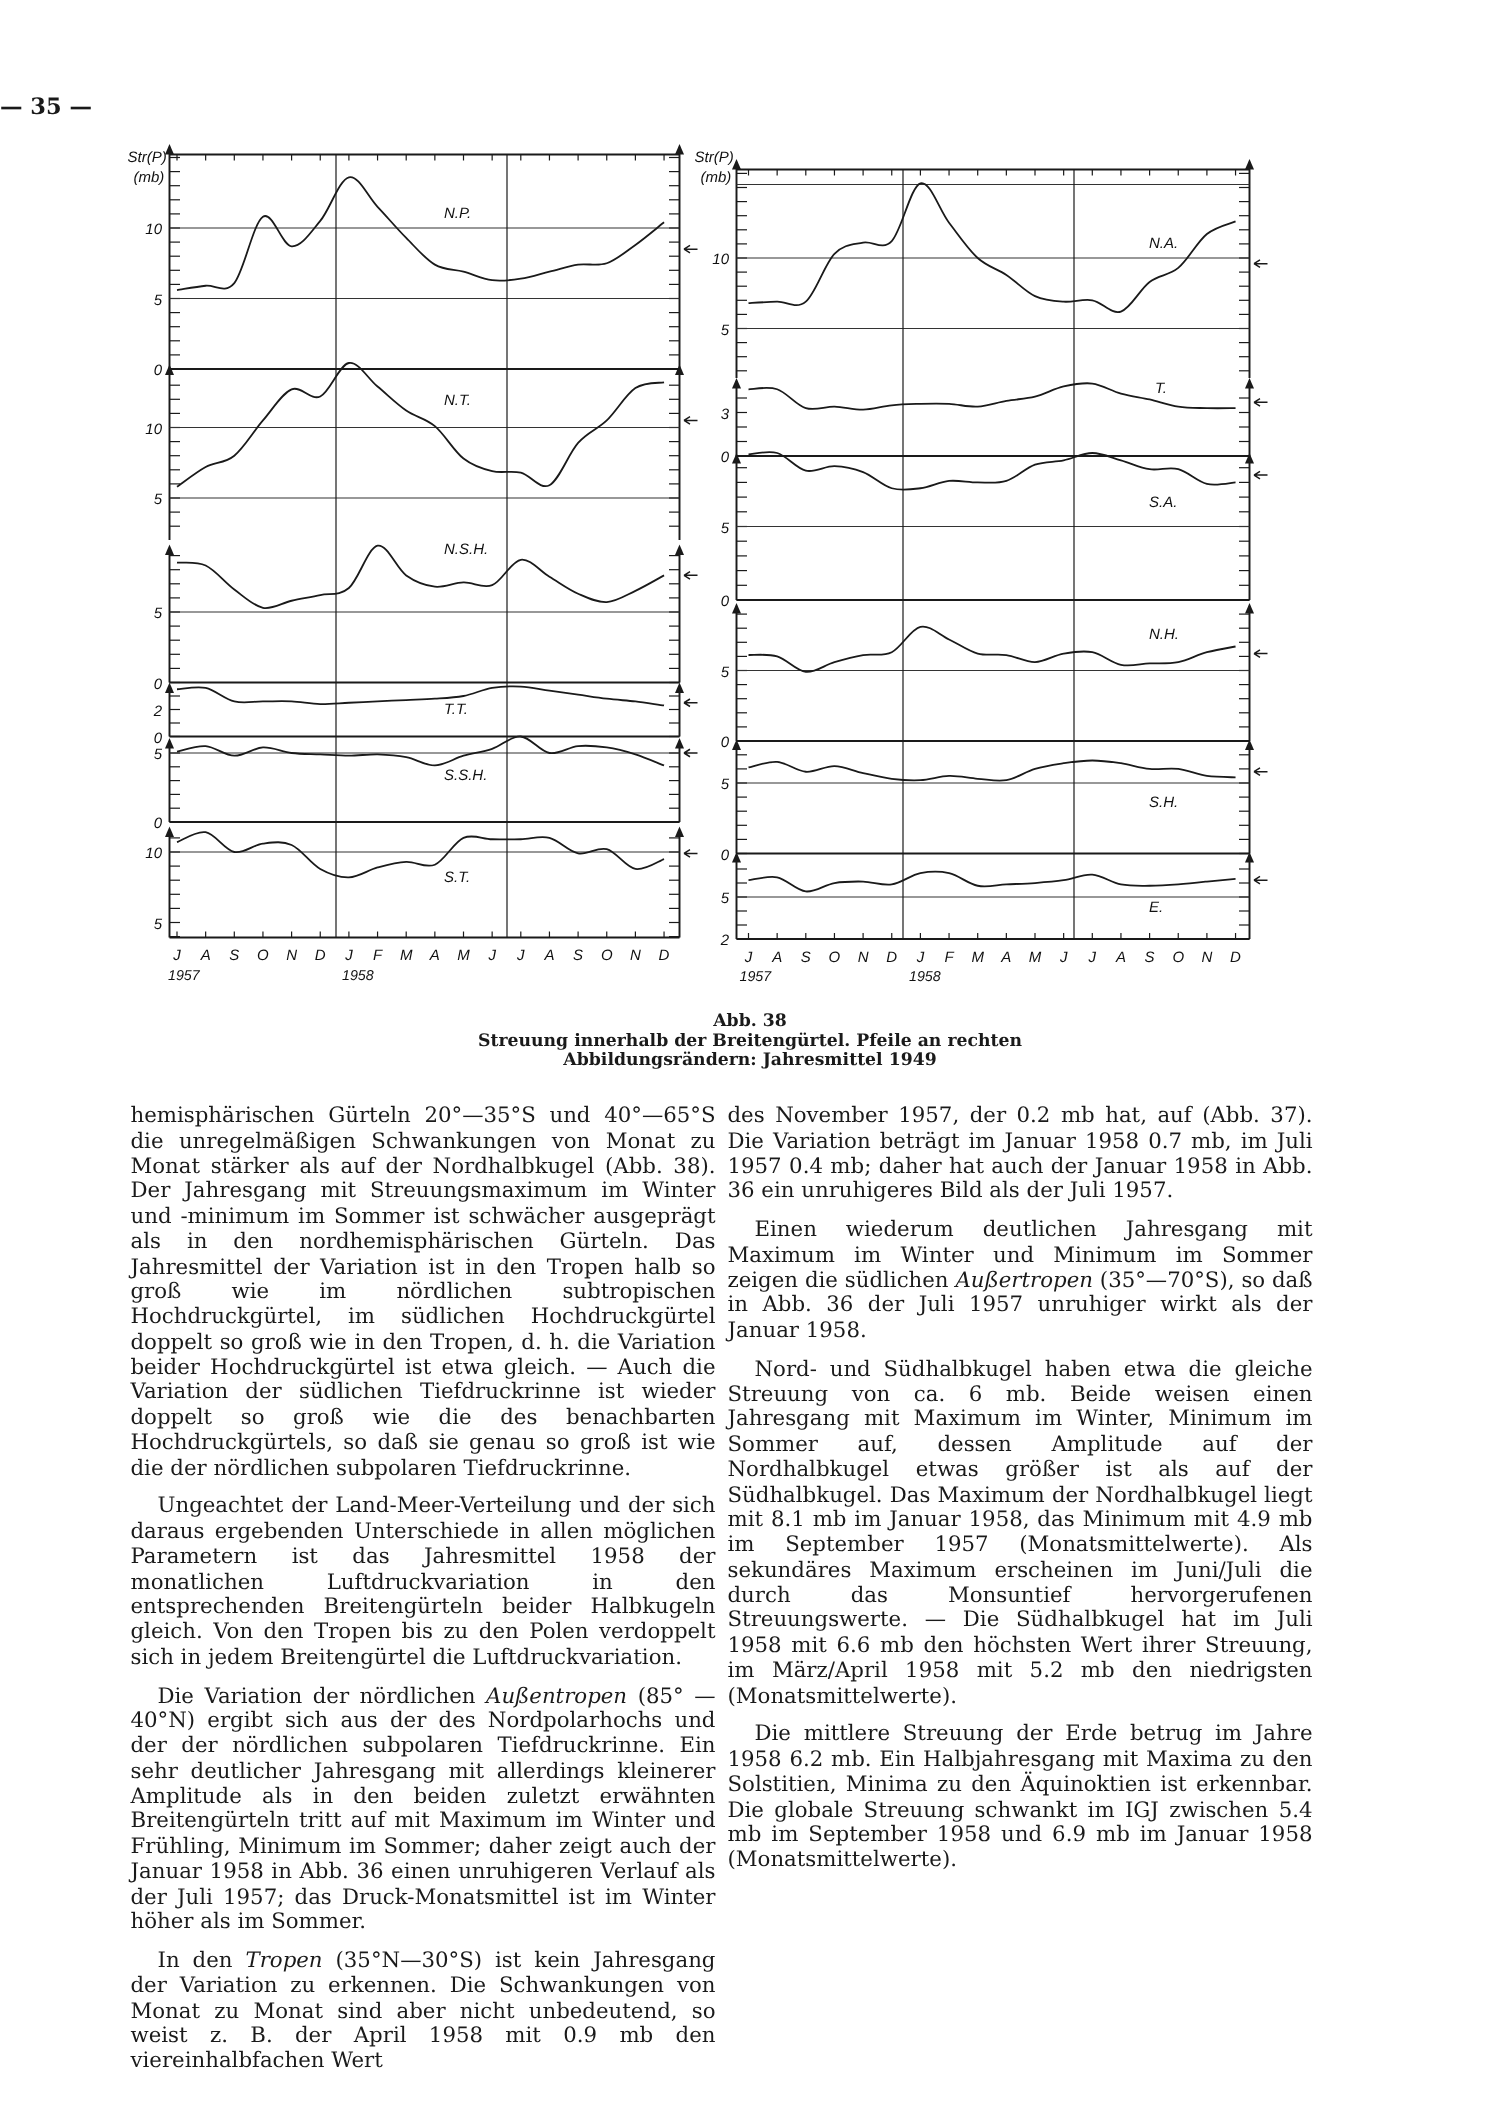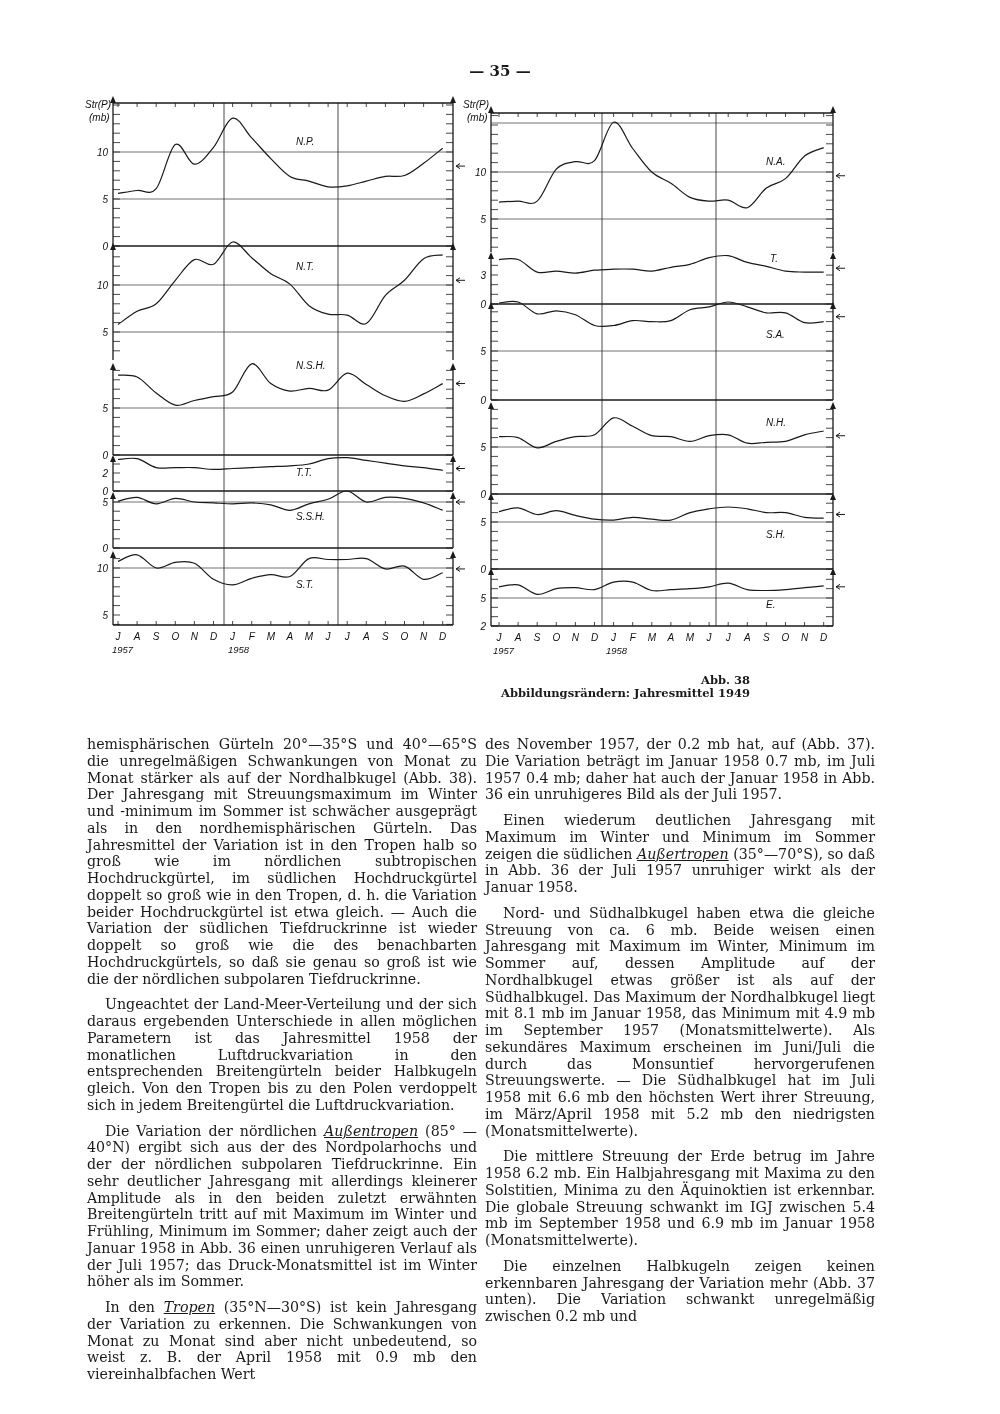--- a/index.html
+++ b/index.html
@@ -1,31 +1,31 @@
 <!DOCTYPE html>
 <html><head>
 <meta charset="utf-8">
 <style>
   html, body { margin: 0; padding: 0; background: #ffffff; }
   body { width: 1000px; height: 1414px; position: relative; overflow: hidden;
          font-family: "DejaVu Serif", "Liberation Serif", serif; color: #1a1a1a; }
-  .page-number { position: absolute; left: 0; width: 1000px; top: 62px; text-align: center;
+  .page-number { position: absolute; left: 0; width: 1000px; top: 62px; text-align: left;
          font-size: 15px; font-weight: bold; }
   svg.fig { position: absolute; left: 0; top: 0; }
   svg text { font-family: "Liberation Sans", "DejaVu Sans", sans-serif; font-style: italic; fill: #111; }
   .caption { position: absolute; left: 250px; width: 500px; top: 674px; text-align: center;
          font-family: "DejaVu Serif", serif; font-size: 11.5px; line-height: 13px; font-weight: bold; }
-  .caption div { white-space: nowrap; text-align: right; }
+  .caption div { white-space: nowrap; }
   .col { position: absolute; top: 736px; width: 390px; font-size: 14.2px; line-height: 16.75px;
          text-align: justify; font-family: "DejaVu Serif", "Liberation Serif", serif; }
   .col.left { left: 87px; }
   .col.right { left: 485px; }
   .col p { margin: 0 0 9px 0; text-indent: 18px; }
   .col p.noindent { text-indent: 0; }
-  .col em { font-style: italic; text-decoration: underline; }
+  .col em { font-style: italic; }
 </style>
 </head>
 <body>
 
 <div class="page-number">— 35 —</div>
 
 <svg class="fig" id="fig" width="1000" height="670" viewBox="0 0 1000 670" xmlns="http://www.w3.org/2000/svg">
     <text x="85" y="108" font-size="10" text-anchor="start">Str(P)</text>
     <text x="89" y="121" font-size="10" text-anchor="start">(mb)</text>
     <line x1="113" y1="103" x2="453" y2="103" stroke="#1a1a1a" stroke-width="1.3"></line>
@@ -496,28 +496,28 @@
     <line x1="823.7" y1="626" x2="823.7" y2="622" stroke="#1a1a1a" stroke-width="0.8"></line>
     <text x="823.7" y="641" font-size="10" text-anchor="middle">D</text>
     <text x="493" y="654" font-size="9.5" text-anchor="start">1957</text>
     <text x="606" y="654" font-size="9.5" text-anchor="start">1958</text>
     <line x1="602" y1="113" x2="602" y2="626" stroke="#1a1a1a" stroke-width="0.8"></line>
     <line x1="716" y1="113" x2="716" y2="626" stroke="#1a1a1a" stroke-width="0.8"></line>
   </svg>
 
 <div class="caption">
   <div>Abb. 38</div>
+  <div>Streuung innerhalb der Breitengürtel. Pfeile an rechten</div>
   <div>Abbildungsrändern: Jahresmittel 1949</div>
 </div>
 
 <div class="col left" id="col-left">
     <p class="noindent"><span>hemisphärischen Gürteln 20°—35°S und 40°—65°S die unregelmäßigen Schwankungen von Monat zu Monat stärker als auf der Nordhalbkugel (Abb. 38). Der Jahresgang mit Streuungsmaximum im Winter und -minimum im Sommer ist schwächer ausgeprägt als in den nordhemisphärischen Gürteln. Das Jahresmittel der Variation ist in den Tropen halb so groß wie im nördlichen subtropischen Hochdruckgürtel, im südlichen Hochdruckgürtel doppelt so groß wie in den Tropen, d. h. die Variation beider Hochdruckgürtel ist etwa gleich. — Auch die Variation der südlichen Tiefdruckrinne ist wieder doppelt so groß wie die des benachbarten Hochdruckgürtels, so daß sie genau so groß ist wie die der nördlichen subpolaren Tiefdruckrinne.</span></p>
     <p><span>Ungeachtet der Land-Meer-Verteilung und der sich daraus ergebenden Unterschiede in allen möglichen Parametern ist das Jahresmittel 1958 der monatlichen Luftdruckvariation in den entsprechenden Breitengürteln beider Halbkugeln gleich. Von den Tropen bis zu den Polen verdoppelt sich in jedem Breitengürtel die Luftdruckvariation.</span></p>
     <p><span>Die Variation der nördlichen </span><em>Außentropen</em><span> (85° —40°N) ergibt sich aus der des Nordpolarhochs und der der nördlichen subpolaren Tiefdruckrinne. Ein sehr deutlicher Jahresgang mit allerdings kleinerer Amplitude als in den beiden zuletzt erwähnten Breitengürteln tritt auf mit Maximum im Winter und Frühling, Minimum im Sommer; daher zeigt auch der Januar 1958 in Abb. 36 einen unruhigeren Verlauf als der Juli 1957; das Druck-Monatsmittel ist im Winter höher als im Sommer.</span></p>
     <p><span>In den </span><em>Tropen</em><span> (35°N—30°S) ist kein Jahresgang der Variation zu erkennen. Die Schwankungen von Monat zu Monat sind aber nicht unbedeutend, so weist z. B. der April 1958 mit 0.9 mb den viereinhalbfachen Wert</span></p>
   </div>
 <div class="col right" id="col-right">
     <p class="noindent"><span>des November 1957, der 0.2 mb hat, auf (Abb. 37). Die Variation beträgt im Januar 1958 0.7 mb, im Juli 1957 0.4 mb; daher hat auch der Januar 1958 in Abb. 36 ein unruhigeres Bild als der Juli 1957.</span></p>
     <p><span>Einen wiederum deutlichen Jahresgang mit Maximum im Winter und Minimum im Sommer zeigen die südlichen </span><em>Außertropen</em><span> (35°—70°S), so daß in Abb. 36 der Juli 1957 unruhiger wirkt als der Januar 1958.</span></p>
     <p><span>Nord- und Südhalbkugel haben etwa die gleiche Streuung von ca. 6 mb. Beide weisen einen Jahresgang mit Maximum im Winter, Minimum im Sommer auf, dessen Amplitude auf der Nordhalbkugel etwas größer ist als auf der Südhalbkugel. Das Maximum der Nordhalbkugel liegt mit 8.1 mb im Januar 1958, das Minimum mit 4.9 mb im September 1957 (Monatsmittelwerte). Als sekundäres Maximum erscheinen im Juni/Juli die durch das Monsuntief hervorgerufenen Streuungswerte. — Die Südhalbkugel hat im Juli 1958 mit 6.6 mb den höchsten Wert ihrer Streuung, im März/April 1958 mit 5.2 mb den niedrigsten (Monatsmittelwerte).</span></p>
     <p><span>Die mittlere Streuung der Erde betrug im Jahre 1958 6.2 mb. Ein Halbjahresgang mit Maxima zu den Solstitien, Minima zu den Äquinoktien ist erkennbar. Die globale Streuung schwankt im IGJ zwischen 5.4 mb im September 1958 und 6.9 mb im Januar 1958 (Monatsmittelwerte).</span></p>
-    <p><span>Die einzelnen Halbkugeln zeigen keinen erkennbaren Jahresgang der Variation mehr (Abb. 37 unten). Die Variation schwankt unregelmäßig zwischen 0.2 mb und</span></p>
   </div>
 
 </body></html>

